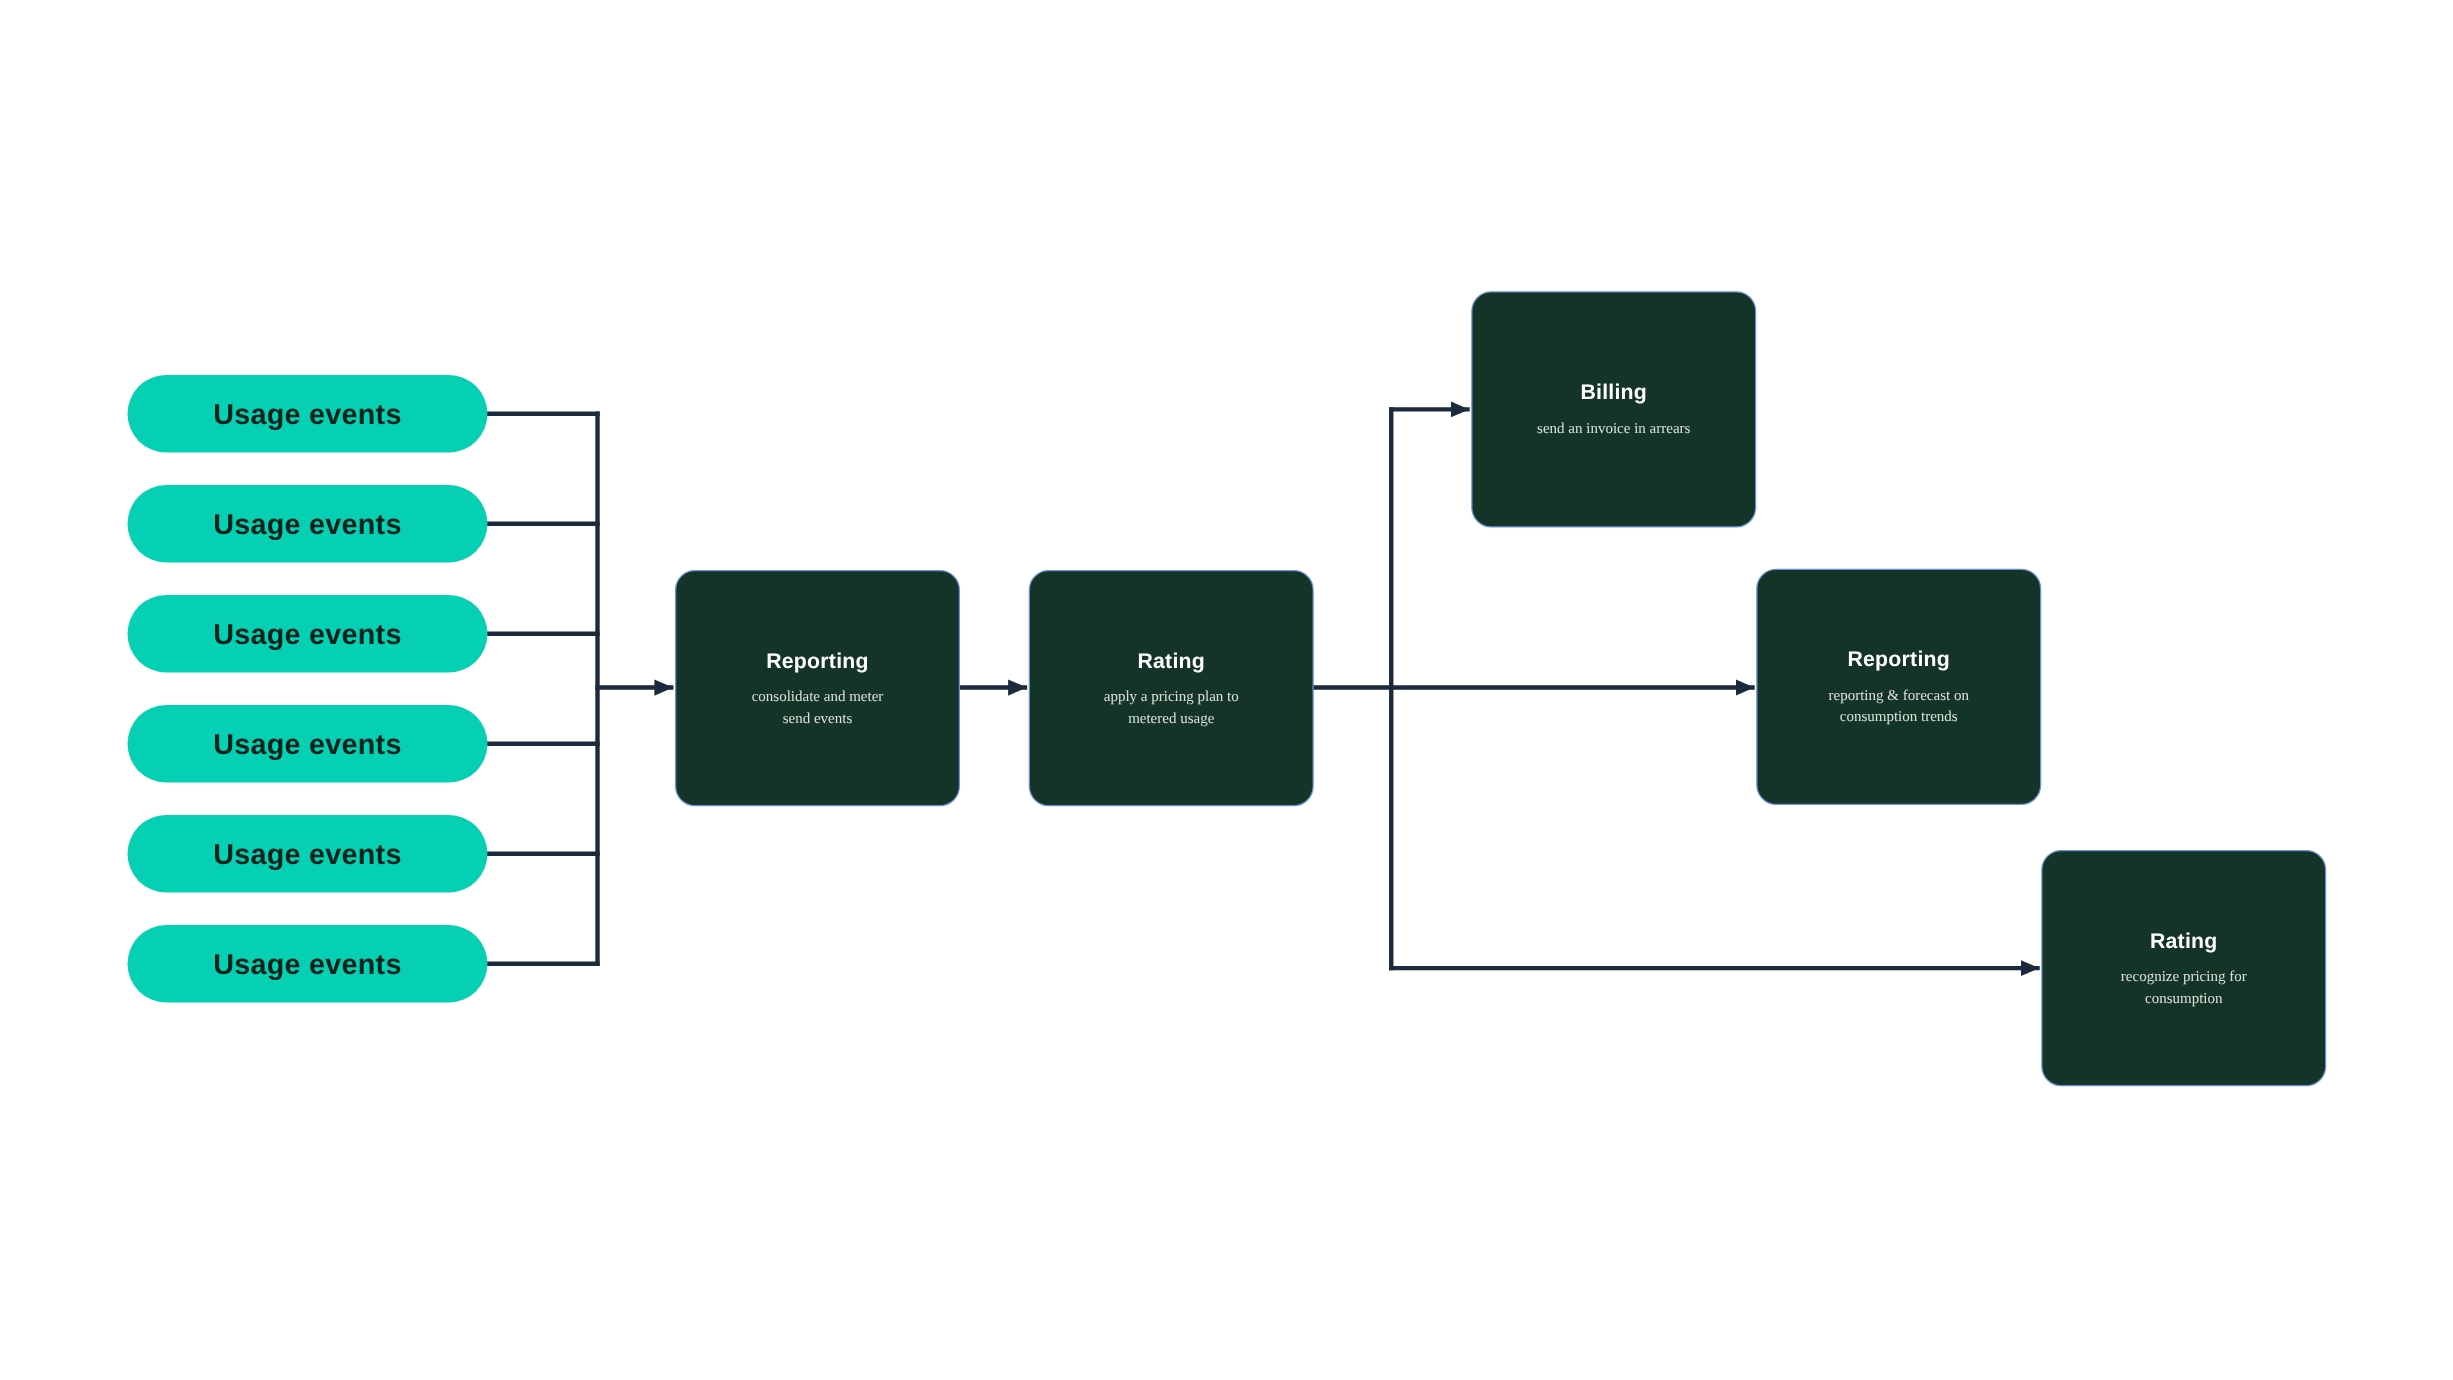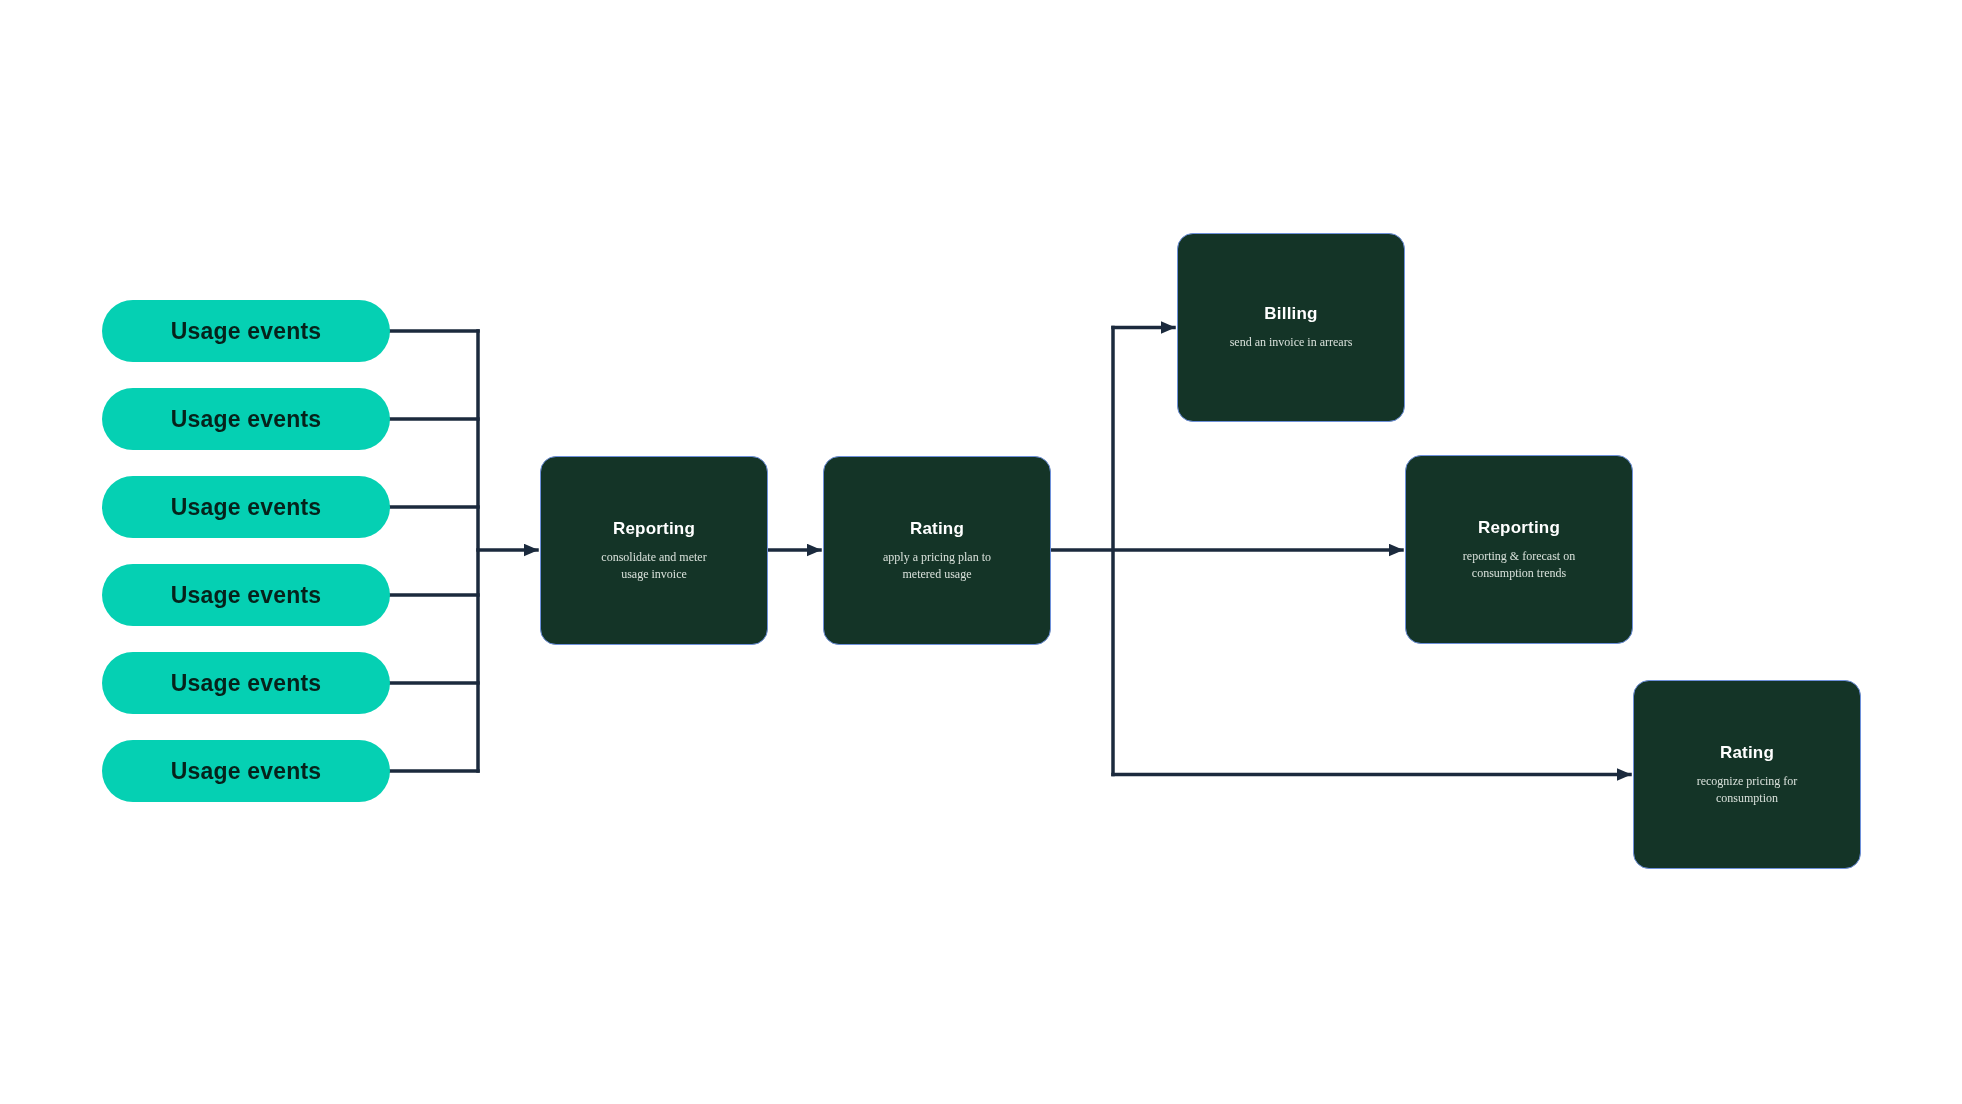--- a/index.html
+++ b/index.html
@@ -107,21 +107,21 @@
   <div class="pill p5">
     <span class="pill-label">Usage events</span>
   </div>
   <div class="pill p6">
     <span class="pill-label">Usage events</span>
   </div>
 
   <div class="node" id="node-mediation">
     <div class="node-title">Reporting</div>
     <div class="node-sub">consolidate and meter
-usage invoice</div>
+send events</div>
   </div>
 
   <div class="node" id="node-rating">
     <div class="node-title">Rating</div>
     <div class="node-sub">apply a pricing plan to
 metered usage</div>
   </div>
 
   <div class="node" id="node-billing">
     <div class="node-title">Billing</div>

